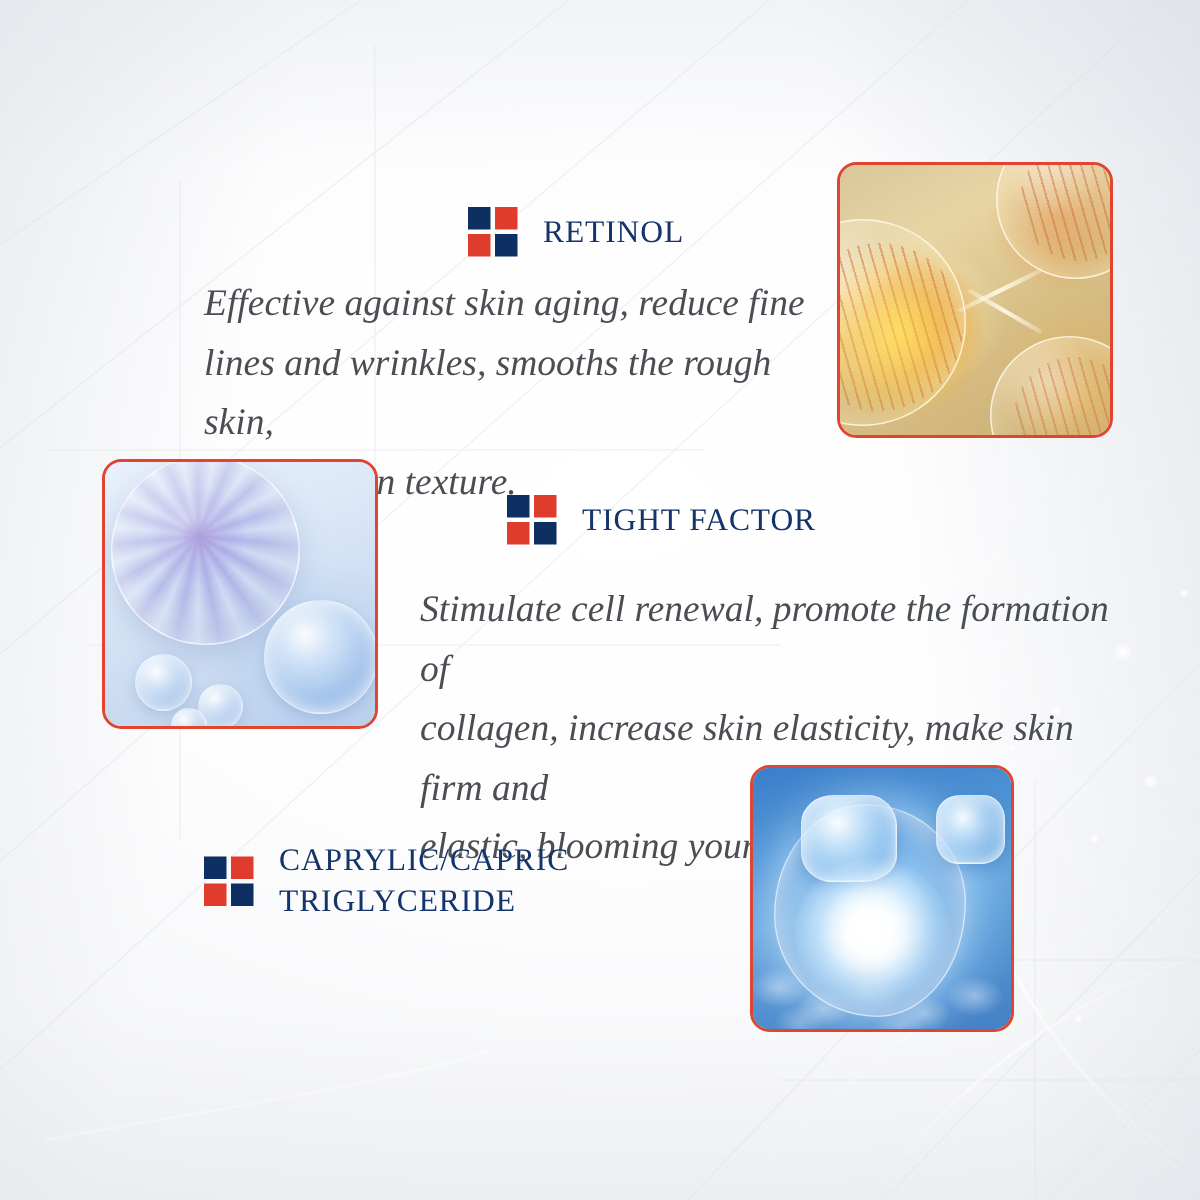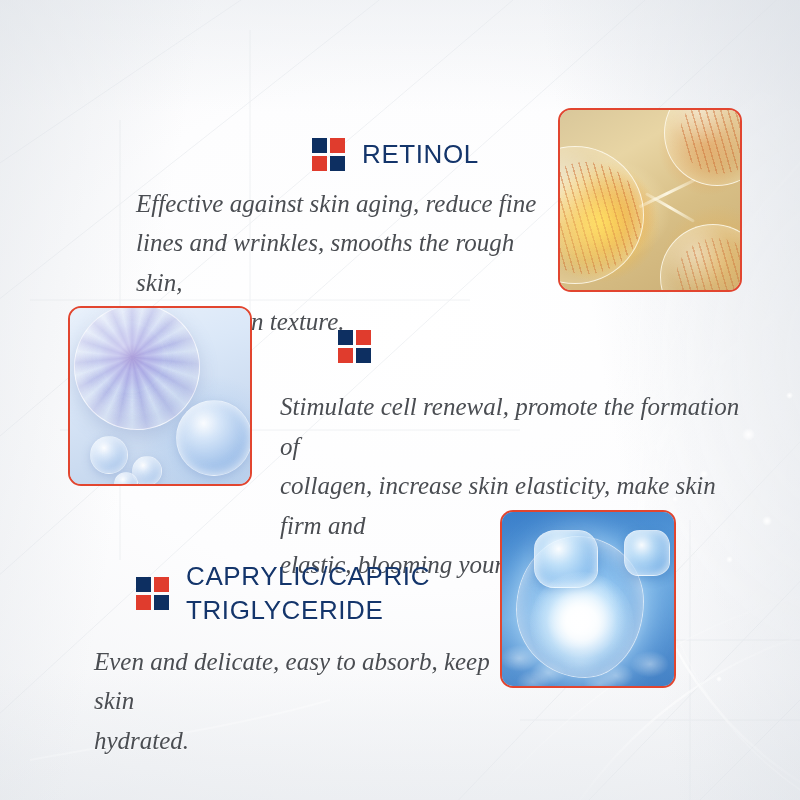--- a/index.html
+++ b/index.html
@@ -76,23 +76,23 @@
   .brand-icon i {
     display: block;
     width: 100%;
     height: 100%;
   }
   .sq-navy { background: #0d2f61; }
   .sq-red  { background: #e03c2d; }
 
   .headline {
     color: #14356b;
-    font-family: Liberation Sans, sans-serif;
+    font-family: Liberation Serif, serif;
     font-weight: 400;
-    font-size: 26px;
+    font-size: 21px;
     letter-spacing: .6px;
     line-height: 1.30;
     white-space: pre-line;
     text-shadow: 0 1px 1px rgba(255,255,255,.85);
   }
 
   .body-text {
     color: #4a4d52;
     font-family: "Liberation Serif", serif;
     font-style: italic;
@@ -349,20 +349,21 @@
   </div>
 
   <div class="block" style="left:278px; top:330px; width:480px;">
     <div class="headline-row">
       <span class="brand-icon" style="margin-left:60px;">
         <i class="sq-navy"></i>
           <i class="sq-red"></i>
           <i class="sq-red"></i>
           <i class="sq-navy"></i>
       </span>
+      <span class="headline">TIGHT FACTOR</span>
     </div>
     <div class="body-text" style="margin-top:24px; margin-left:2px;">Stimulate cell renewal, promote the formation of
 collagen, increase skin elasticity, make skin firm and
 elastic, blooming young vigor.</div>
   </div>
 
   <div class="photo" style="left:500px; top:510px; width:176px; height:178px;">
     <div class="art art-ice"></div>
     <div class="ice-pebbles"></div>
     <div class="ice-drop" style="left:14px;  top:24px;  width:126px; height:140px;"></div>
@@ -376,17 +377,15 @@
     <div class="headline-row">
       <span class="brand-icon" style="margin-left:48px;">
         <i class="sq-navy"></i>
           <i class="sq-red"></i>
           <i class="sq-red"></i>
           <i class="sq-navy"></i>
       </span>
       <span class="headline">CAPRYLIC/CAPRIC
 TRIGLYCERIDE</span>
     </div>
-    <div class="body-text" style="margin-top:14px; margin-left:6px;">Even and delicate, easy to absorb, keep skin
-hydrated.</div>
   </div>
 
 </div>
 
 </body></html>

